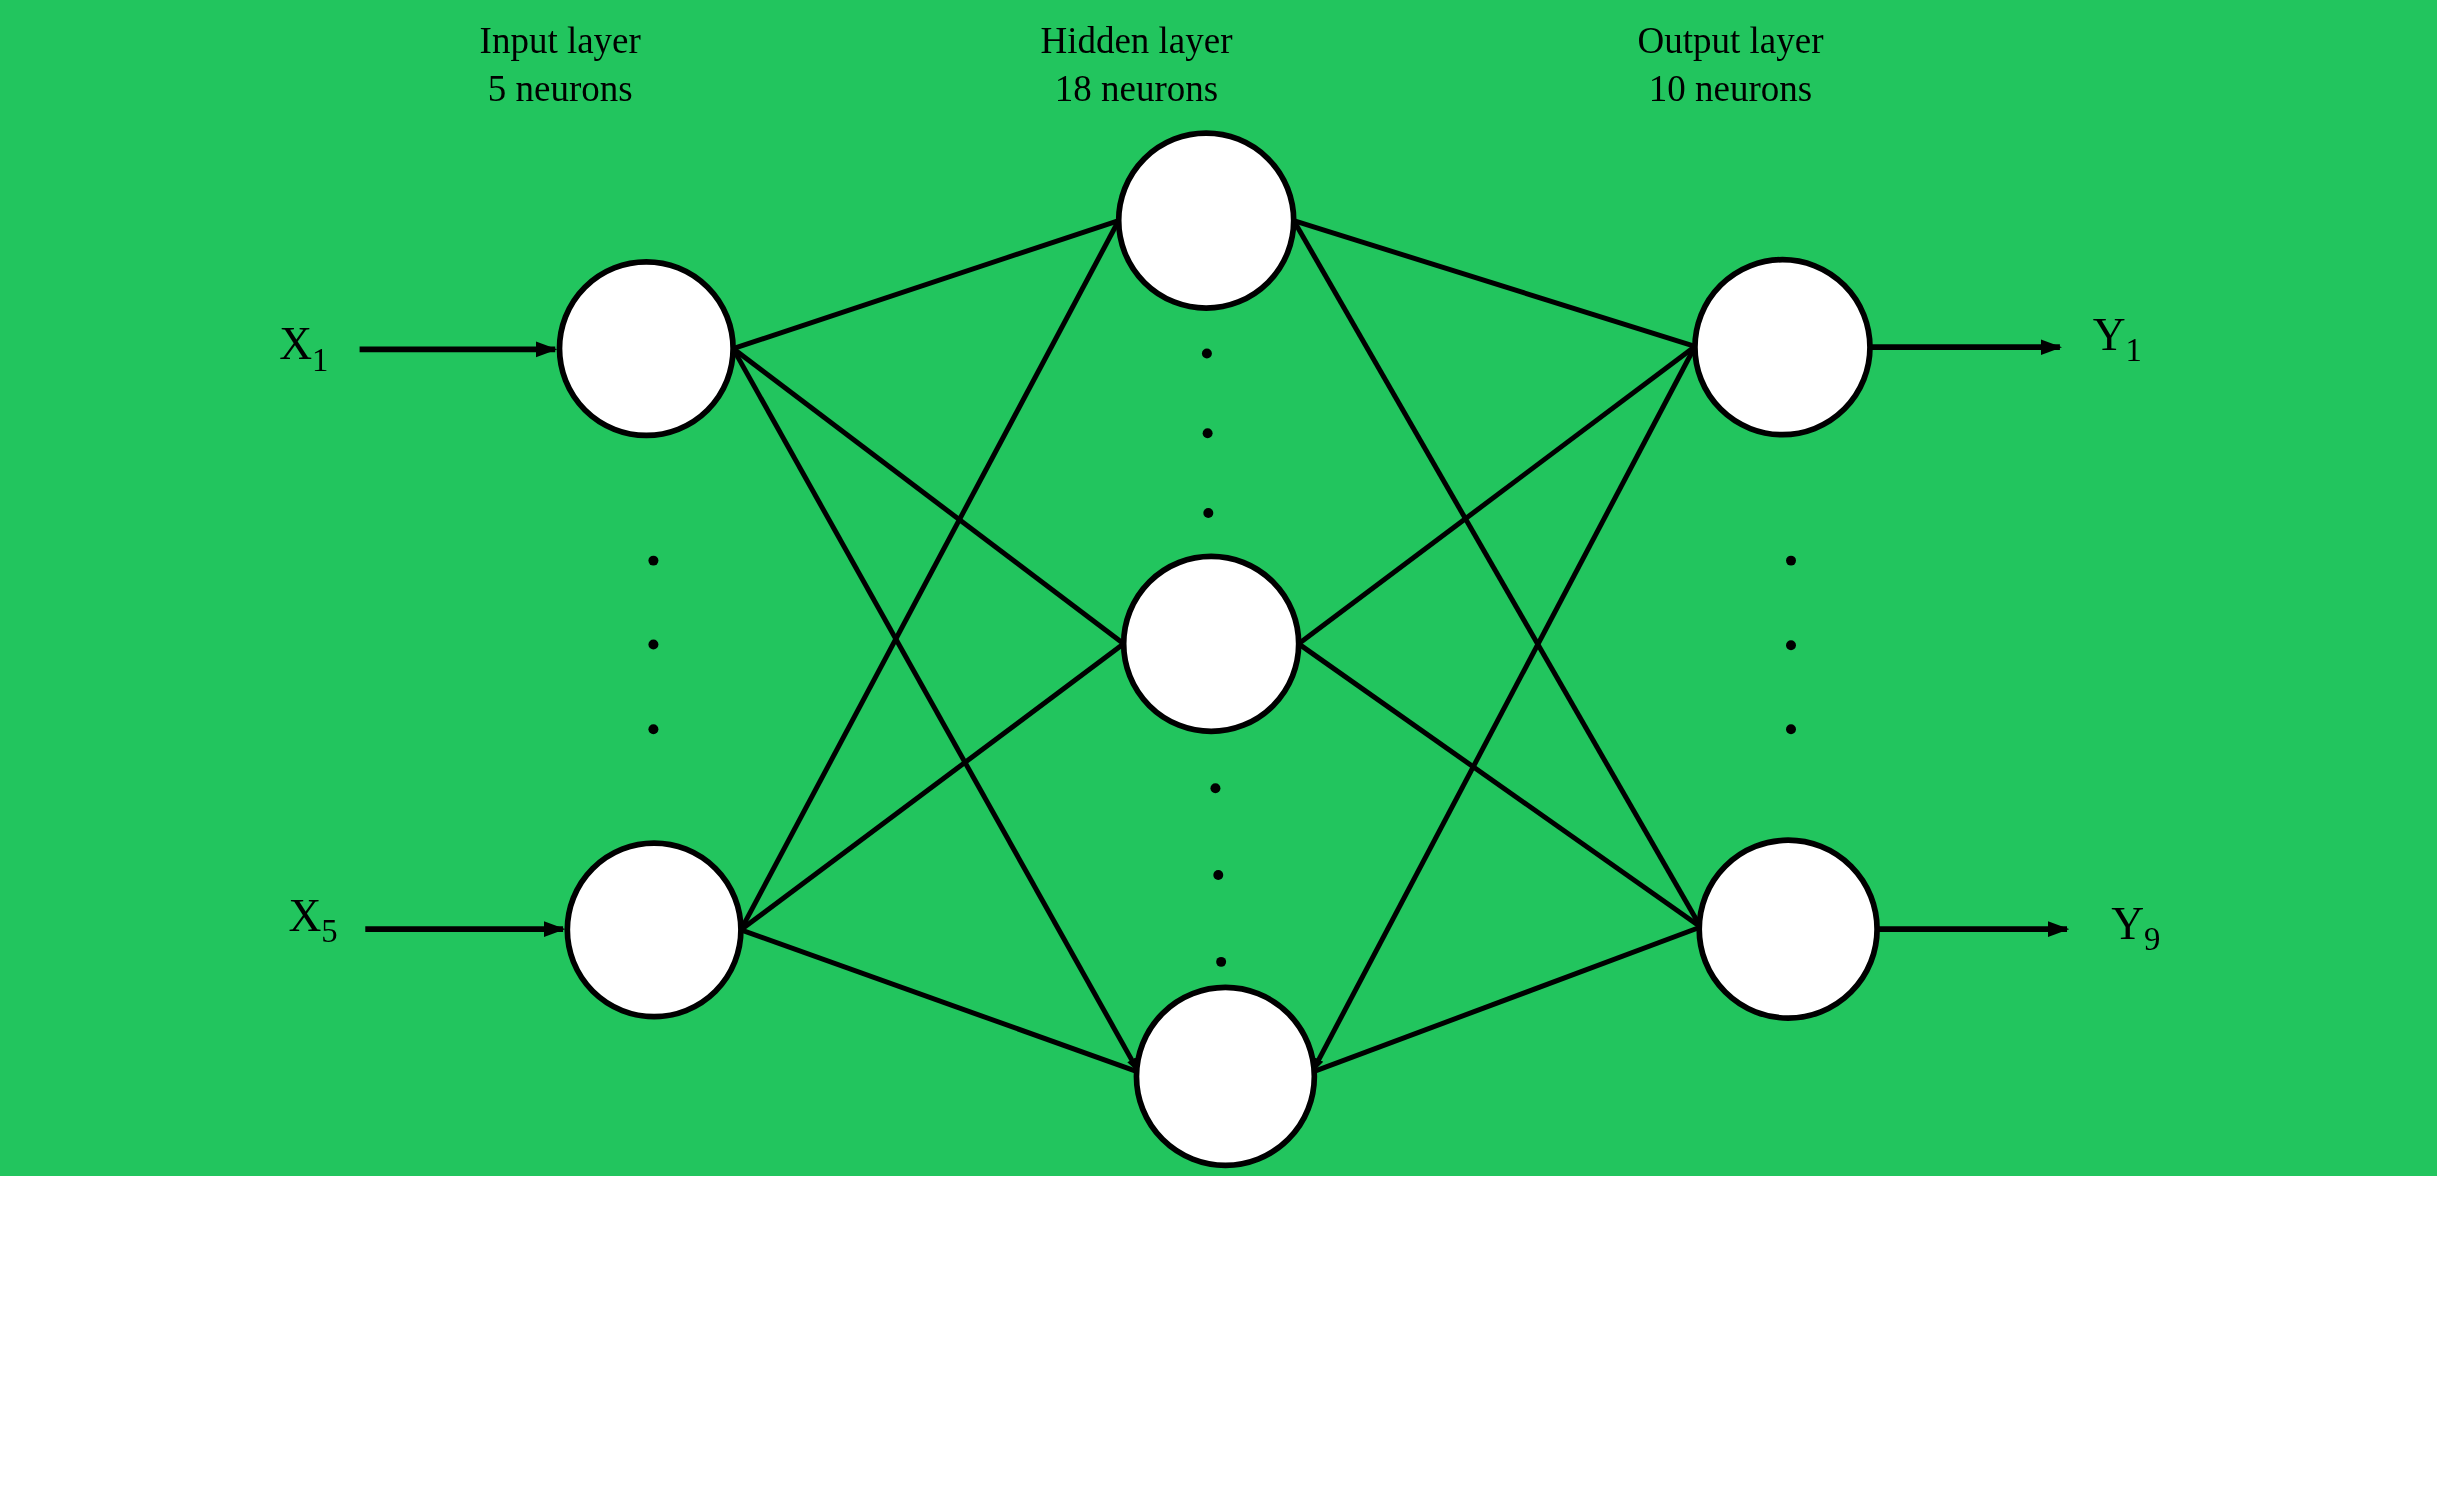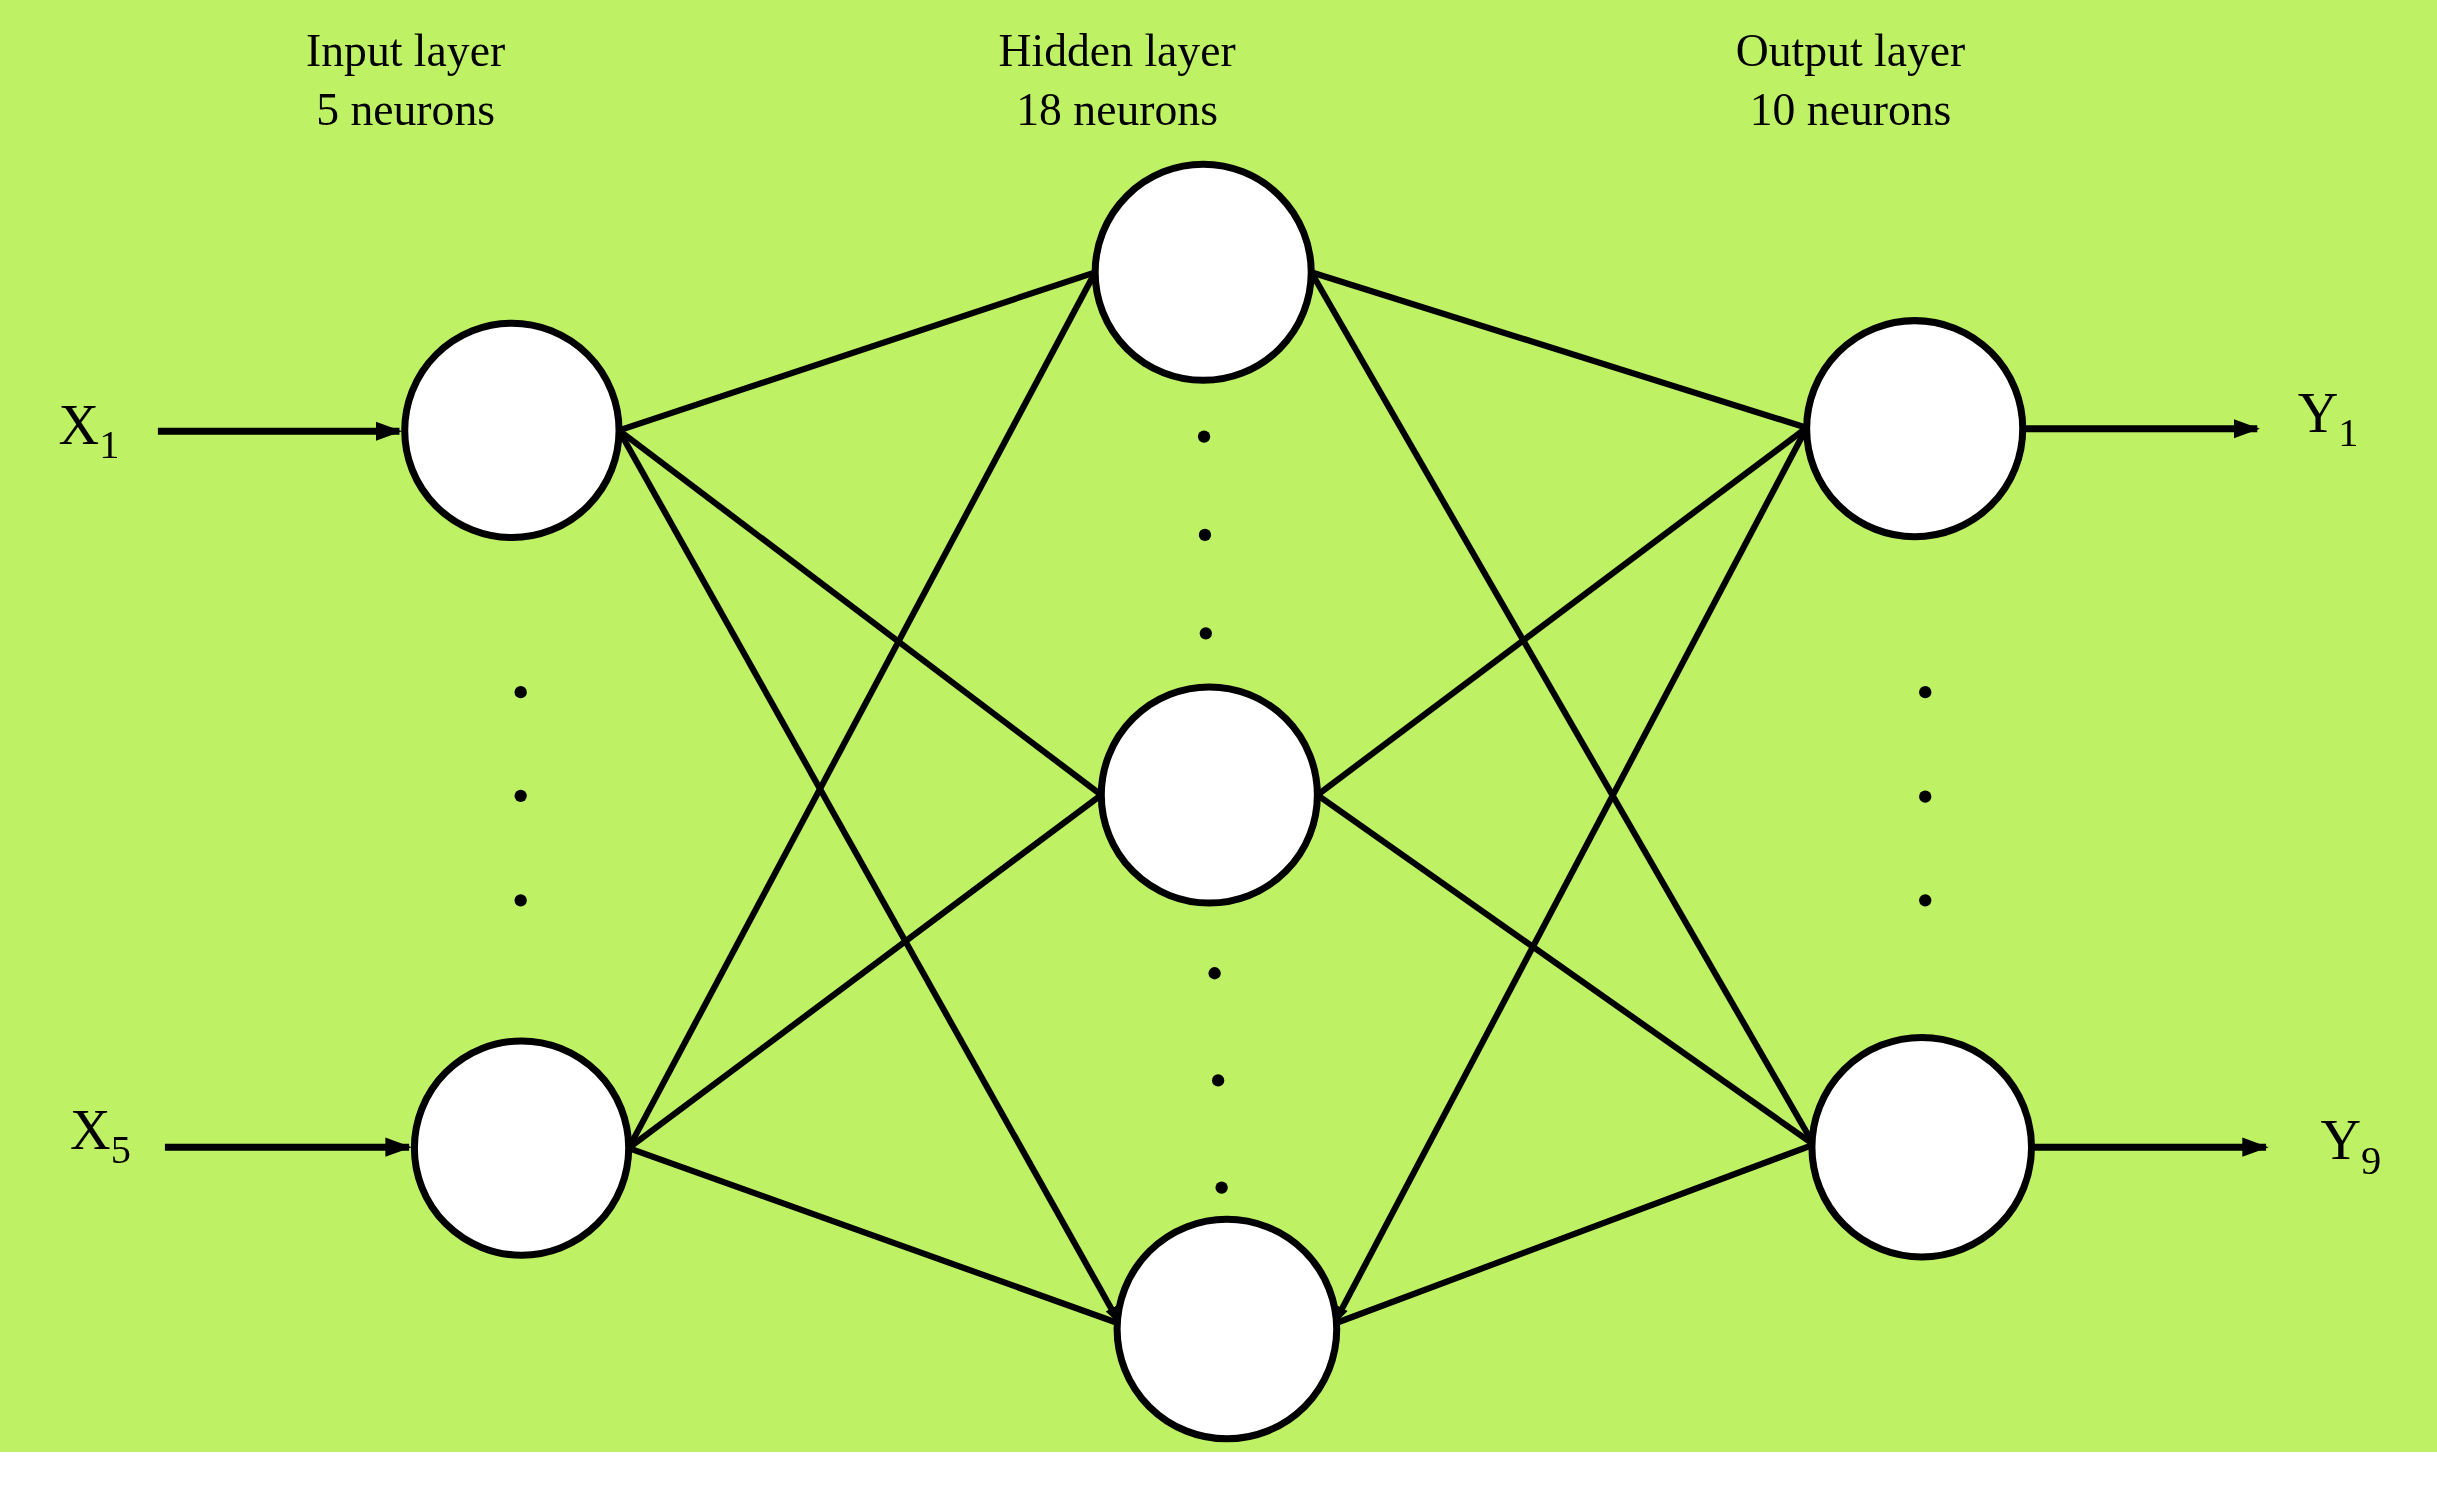--- a/index.html
+++ b/index.html
@@ -3,22 +3,22 @@
 <meta charset="utf-8">
 <style>
   html, body {
     margin: 0;
     padding: 0;
     background: #ffffff;
   }
   #figure-wrap {
     position: relative;
     width: 2438px;
-    height: 1452px;
-    background: #bef264;
+    height: 1176px;
+    background: #22c55e;
     overflow: hidden;
   }
   svg {
     display: block;
     width: 100%;
     height: 100%;
   }
   .node {
     fill: #ffffff;
     stroke: #000000;

